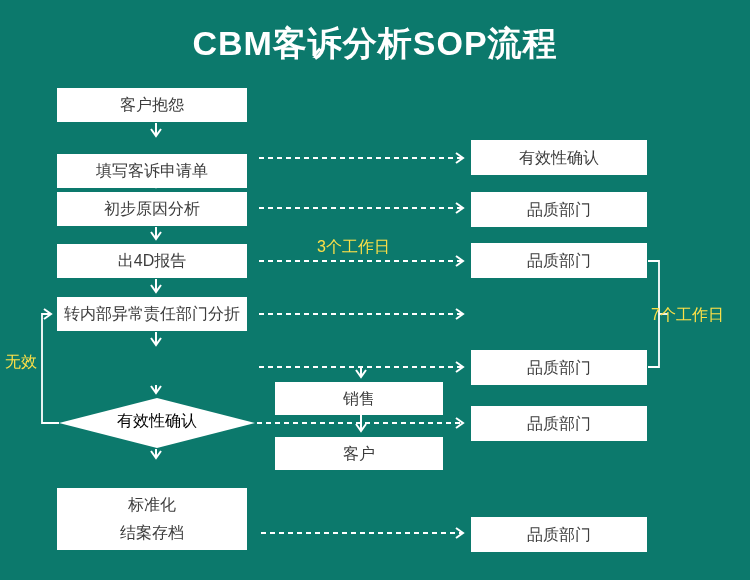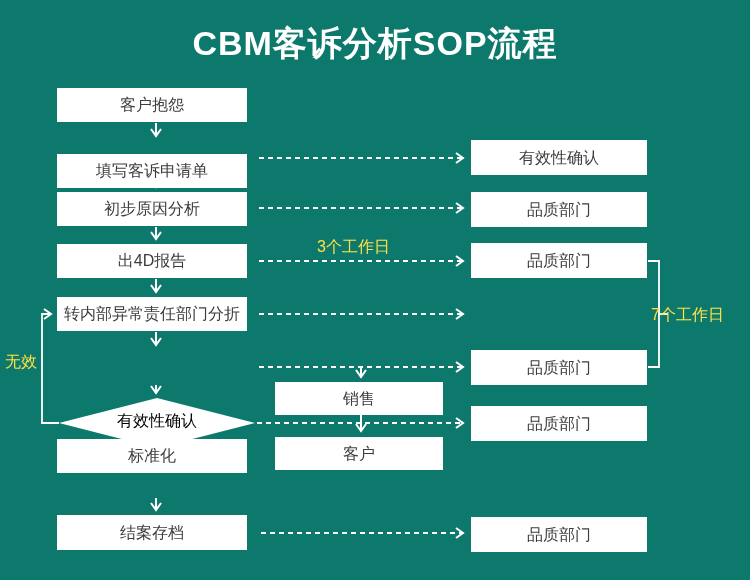--- a/index.html
+++ b/index.html
@@ -94,21 +94,21 @@
   </svg>
 
   <div class="title">CBM客诉分析SOP流程</div>
 
   <div class="box left-col" style="top:88px">客户抱怨</div>
   <div class="box left-col" style="top:154px">填写客诉申请单</div>
   <div class="box left-col" style="top:192px">初步原因分析</div>
   <div class="box left-col" style="top:244px">出4D报告</div>
   <div class="box left-col" style="top:297px">转内部异常责任部门分折</div>
   <div class="diamond-label">有效性确认</div>
-  <div class="box left-col" style="top:439px">标准化</div>
+  <div class="box left-col" style="top:488px">标准化</div>
   <div class="box left-col" style="top:515px;height:35px">结案存档</div>
 
   <div class="box mid-col" style="top:382px">销售</div>
   <div class="box mid-col" style="top:437px">客户</div>
 
   <div class="box right-col" style="top:140px">有效性确认</div>
   <div class="box right-col" style="top:192px">品质部门</div>
   <div class="box right-col" style="top:243px">品质部门</div>
   <div class="box right-col" style="top:350px">品质部门</div>
   <div class="box right-col" style="top:406px">品质部门</div>

